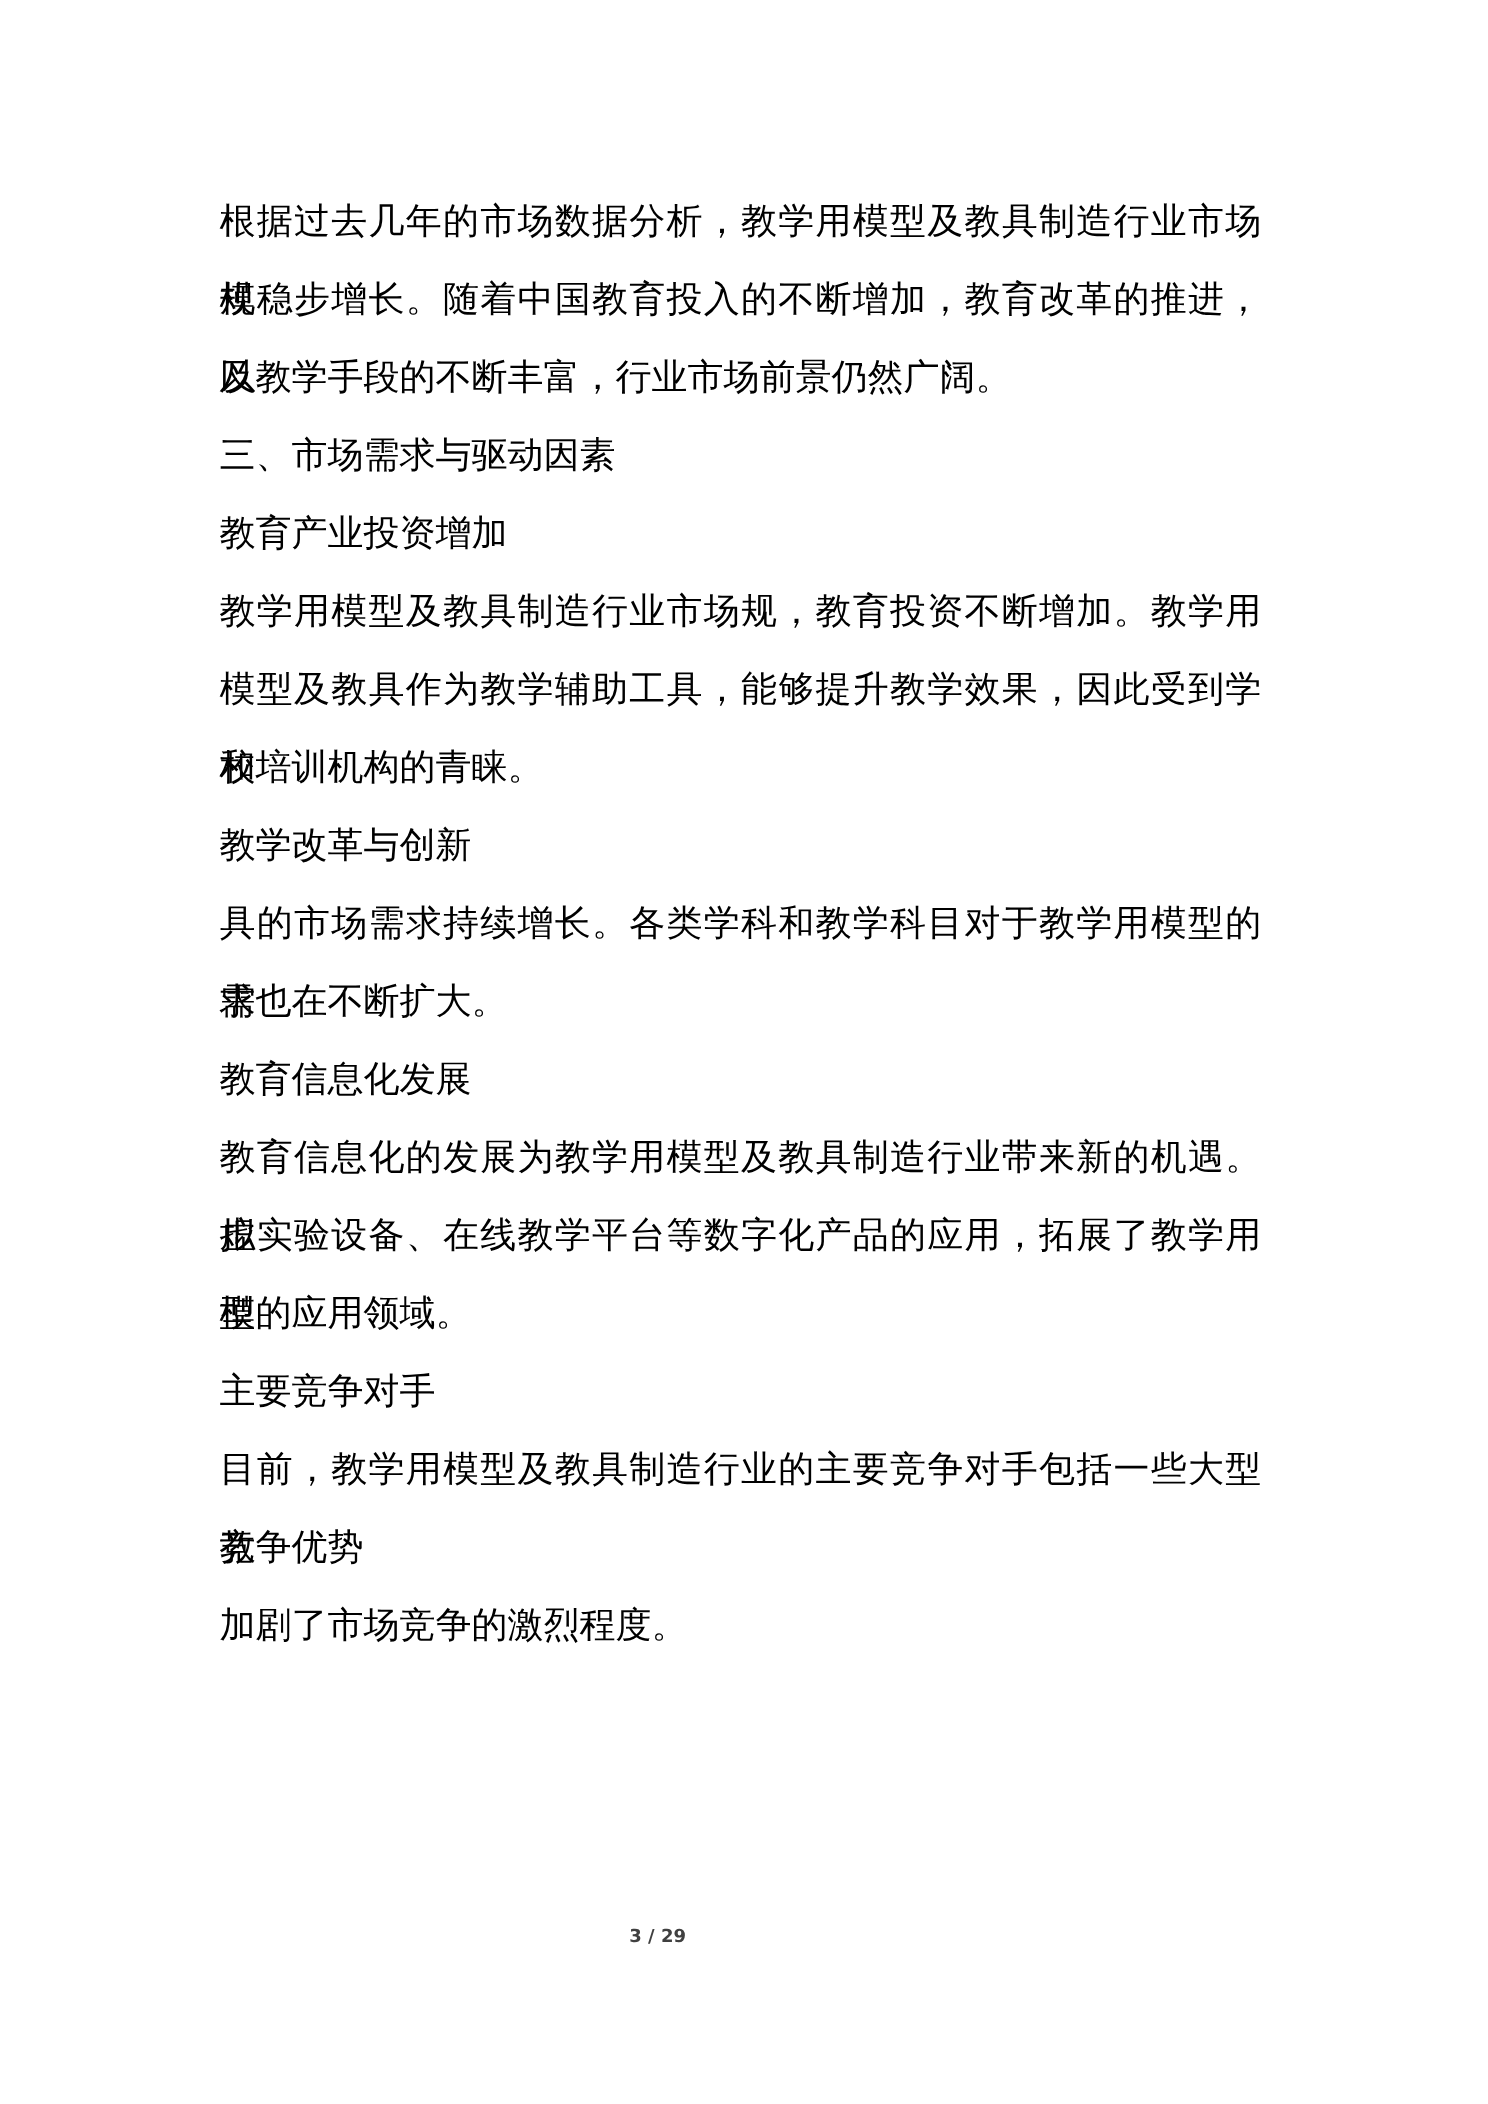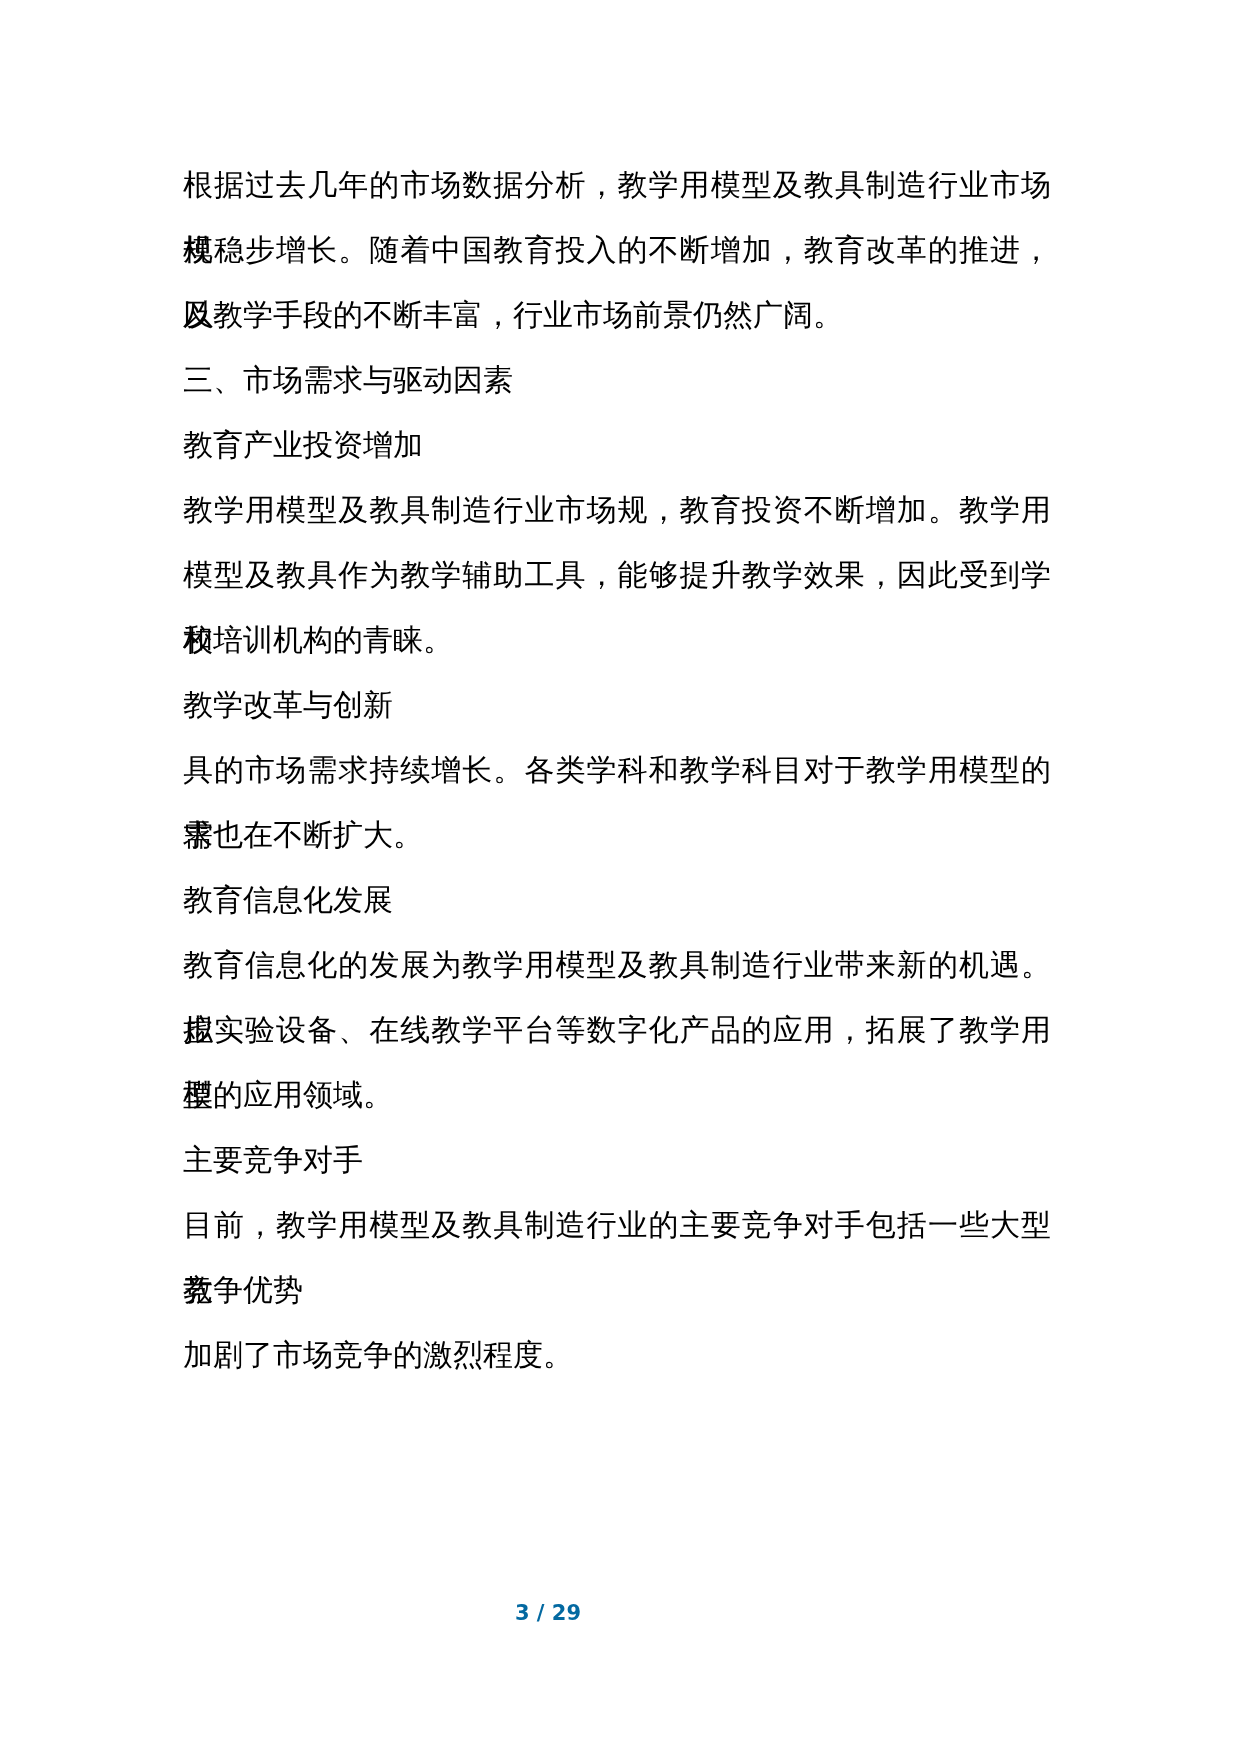--- a/index.html
+++ b/index.html
@@ -39,23 +39,23 @@
     text-justify: inter-character;
   }
   .page-footer {
     position: absolute;
     top: 1600px;
     left: 0;
     width: 100%;
     text-align: center;
     font-family: "DejaVu Sans", "Liberation Sans", sans-serif;
     font-weight: bold;
-    font-size: 21px;
+    font-size: 15px;
     line-height: 26px;
-    color: #0369a1;
+    color: #404040;
   }
 </style>
 </head>
 <body>
 
 <div class="page">
   <div class="text-column" id="doc-body">
       <div class="line fill">根据过去几年的市场数据分析，教学用模型及教具制造行业市场规</div>
       <div class="line fill">模稳步增长。随着中国教育投入的不断增加，教育改革的推进，以</div>
       <div class="line">及教学手段的不断丰富，行业市场前景仍然广阔。</div>

